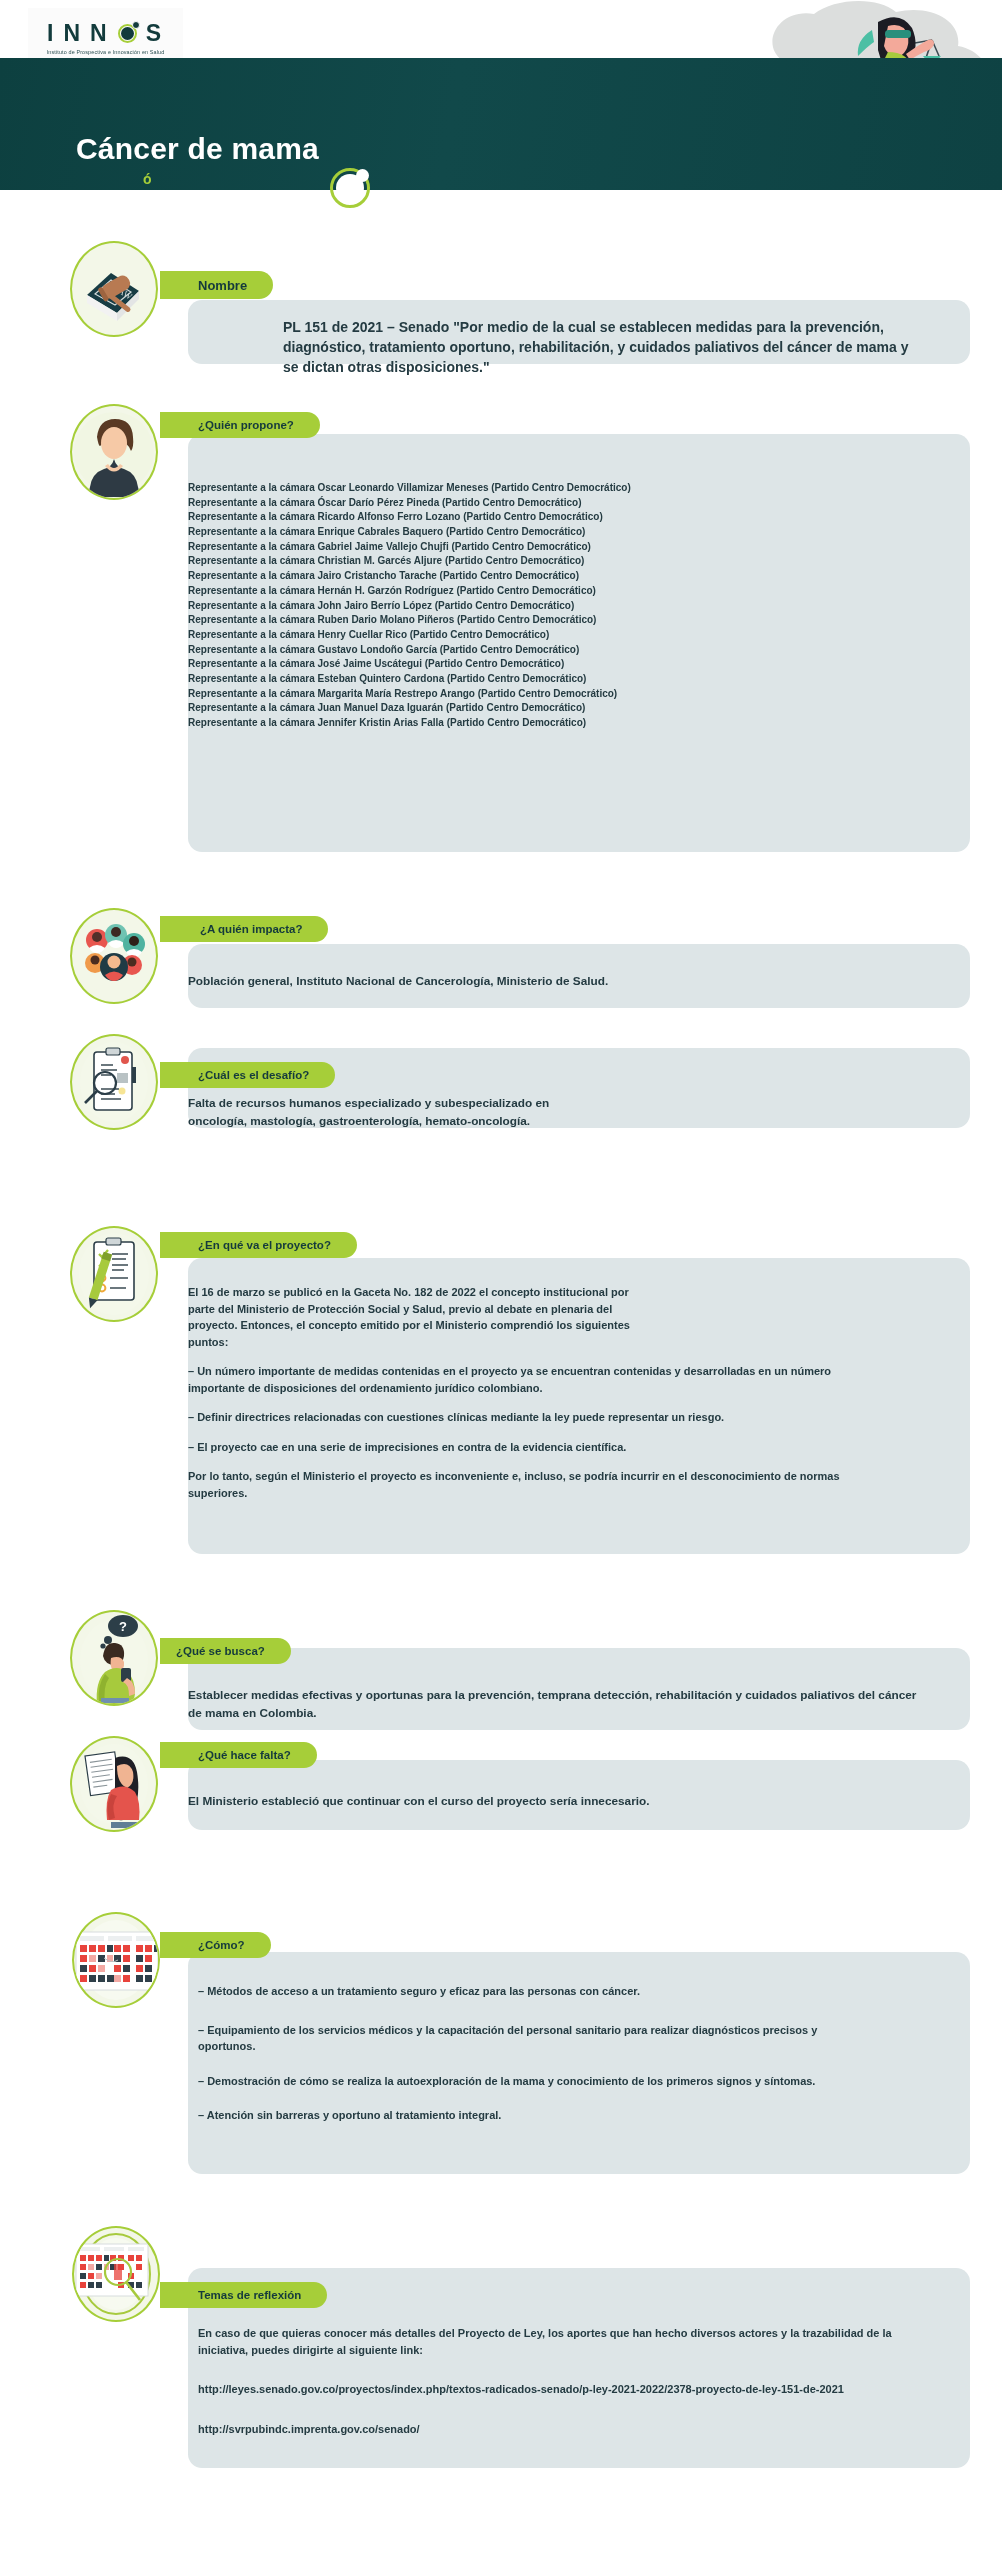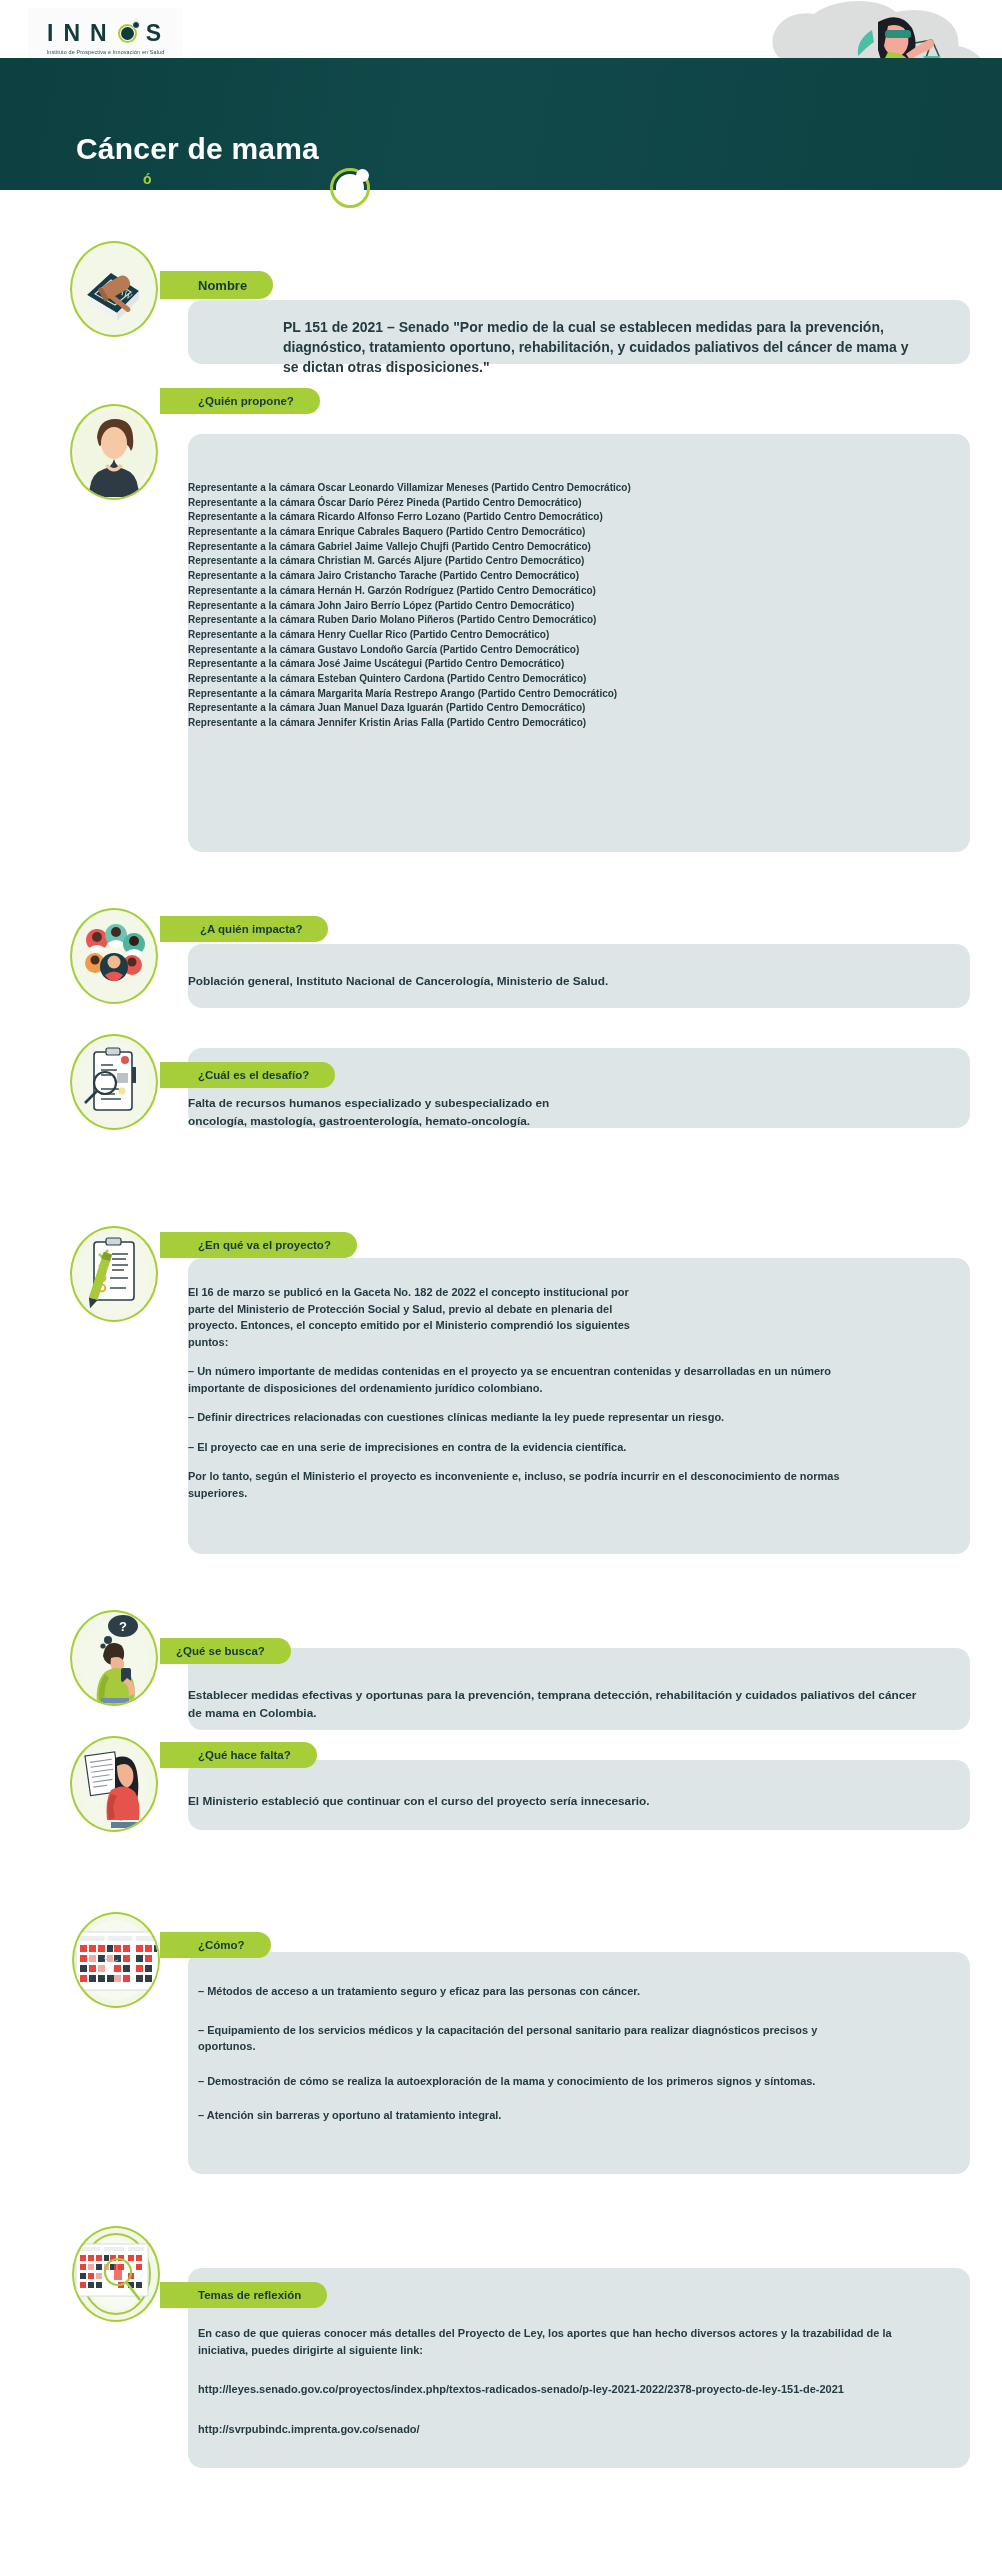--- a/index.html
+++ b/index.html
@@ -162,21 +162,21 @@
   <div class="card" style="top:434px;width:782px;height:418px;"></div>
   <div class="avatar" style="top:404px;">
     <svg width="82" height="90" viewBox="0 0 82 90">
       <circle cx="41" cy="45" r="40" fill="#f1f6e3"></circle>
       <path d="M24 30 q2 -18 18 -18 q17 0 18 18 q1 10 -2 14 q-4 -10 -14 -12 q-11 -2 -16 6 q-2 4 -4 -8z" fill="#5a3a24"></path>
       <ellipse cx="41" cy="36" rx="13" ry="16" fill="#f6c9a6"></ellipse>
       <path d="M41 52 q-2 8 -10 10 q-12 4 -14 18 q-2 6 0 10 h48 q2 -4 0 -10 q-2 -14 -14 -18 q-8 -2 -10 -10z" fill="#2e3a44"></path>
       <path d="M35 57 q6 8 12 0 l3 2 q-9 11 -18 0z" fill="#f6c9a6"></path>
     </svg>
   </div>
-  <div class="pill" style="top:388px;text-align:right;">
+  <div class="pill" style="top:412px;text-align:right;">
     <span>¿Quién propone?</span>
   </div>
   <div class="body-text list namelist" style="left:188px;top:481px;width:760px;">
     <div>Representante a la cámara Oscar Leonardo Villamizar Meneses (Partido Centro Democrático)</div>
     <div>Representante a la cámara Óscar Darío Pérez Pineda (Partido Centro Democrático)</div>
     <div>Representante a la cámara Ricardo Alfonso Ferro Lozano (Partido Centro Democrático)</div>
     <div>Representante a la cámara Enrique Cabrales Baquero (Partido Centro Democrático)</div>
     <div>Representante a la cámara Gabriel Jaime Vallejo Chujfi (Partido Centro Democrático)</div>
     <div>Representante a la cámara Christian M. Garcés Aljure (Partido Centro Democrático)</div>
     <div>Representante a la cámara Jairo Cristancho Tarache (Partido Centro Democrático)</div>

